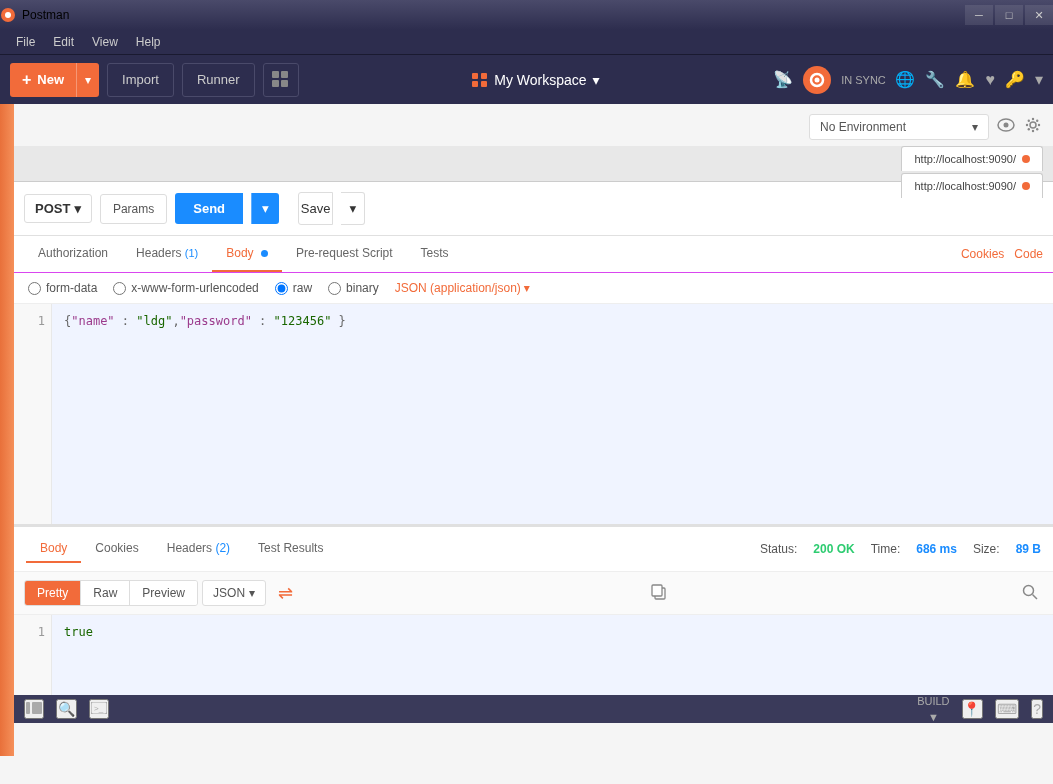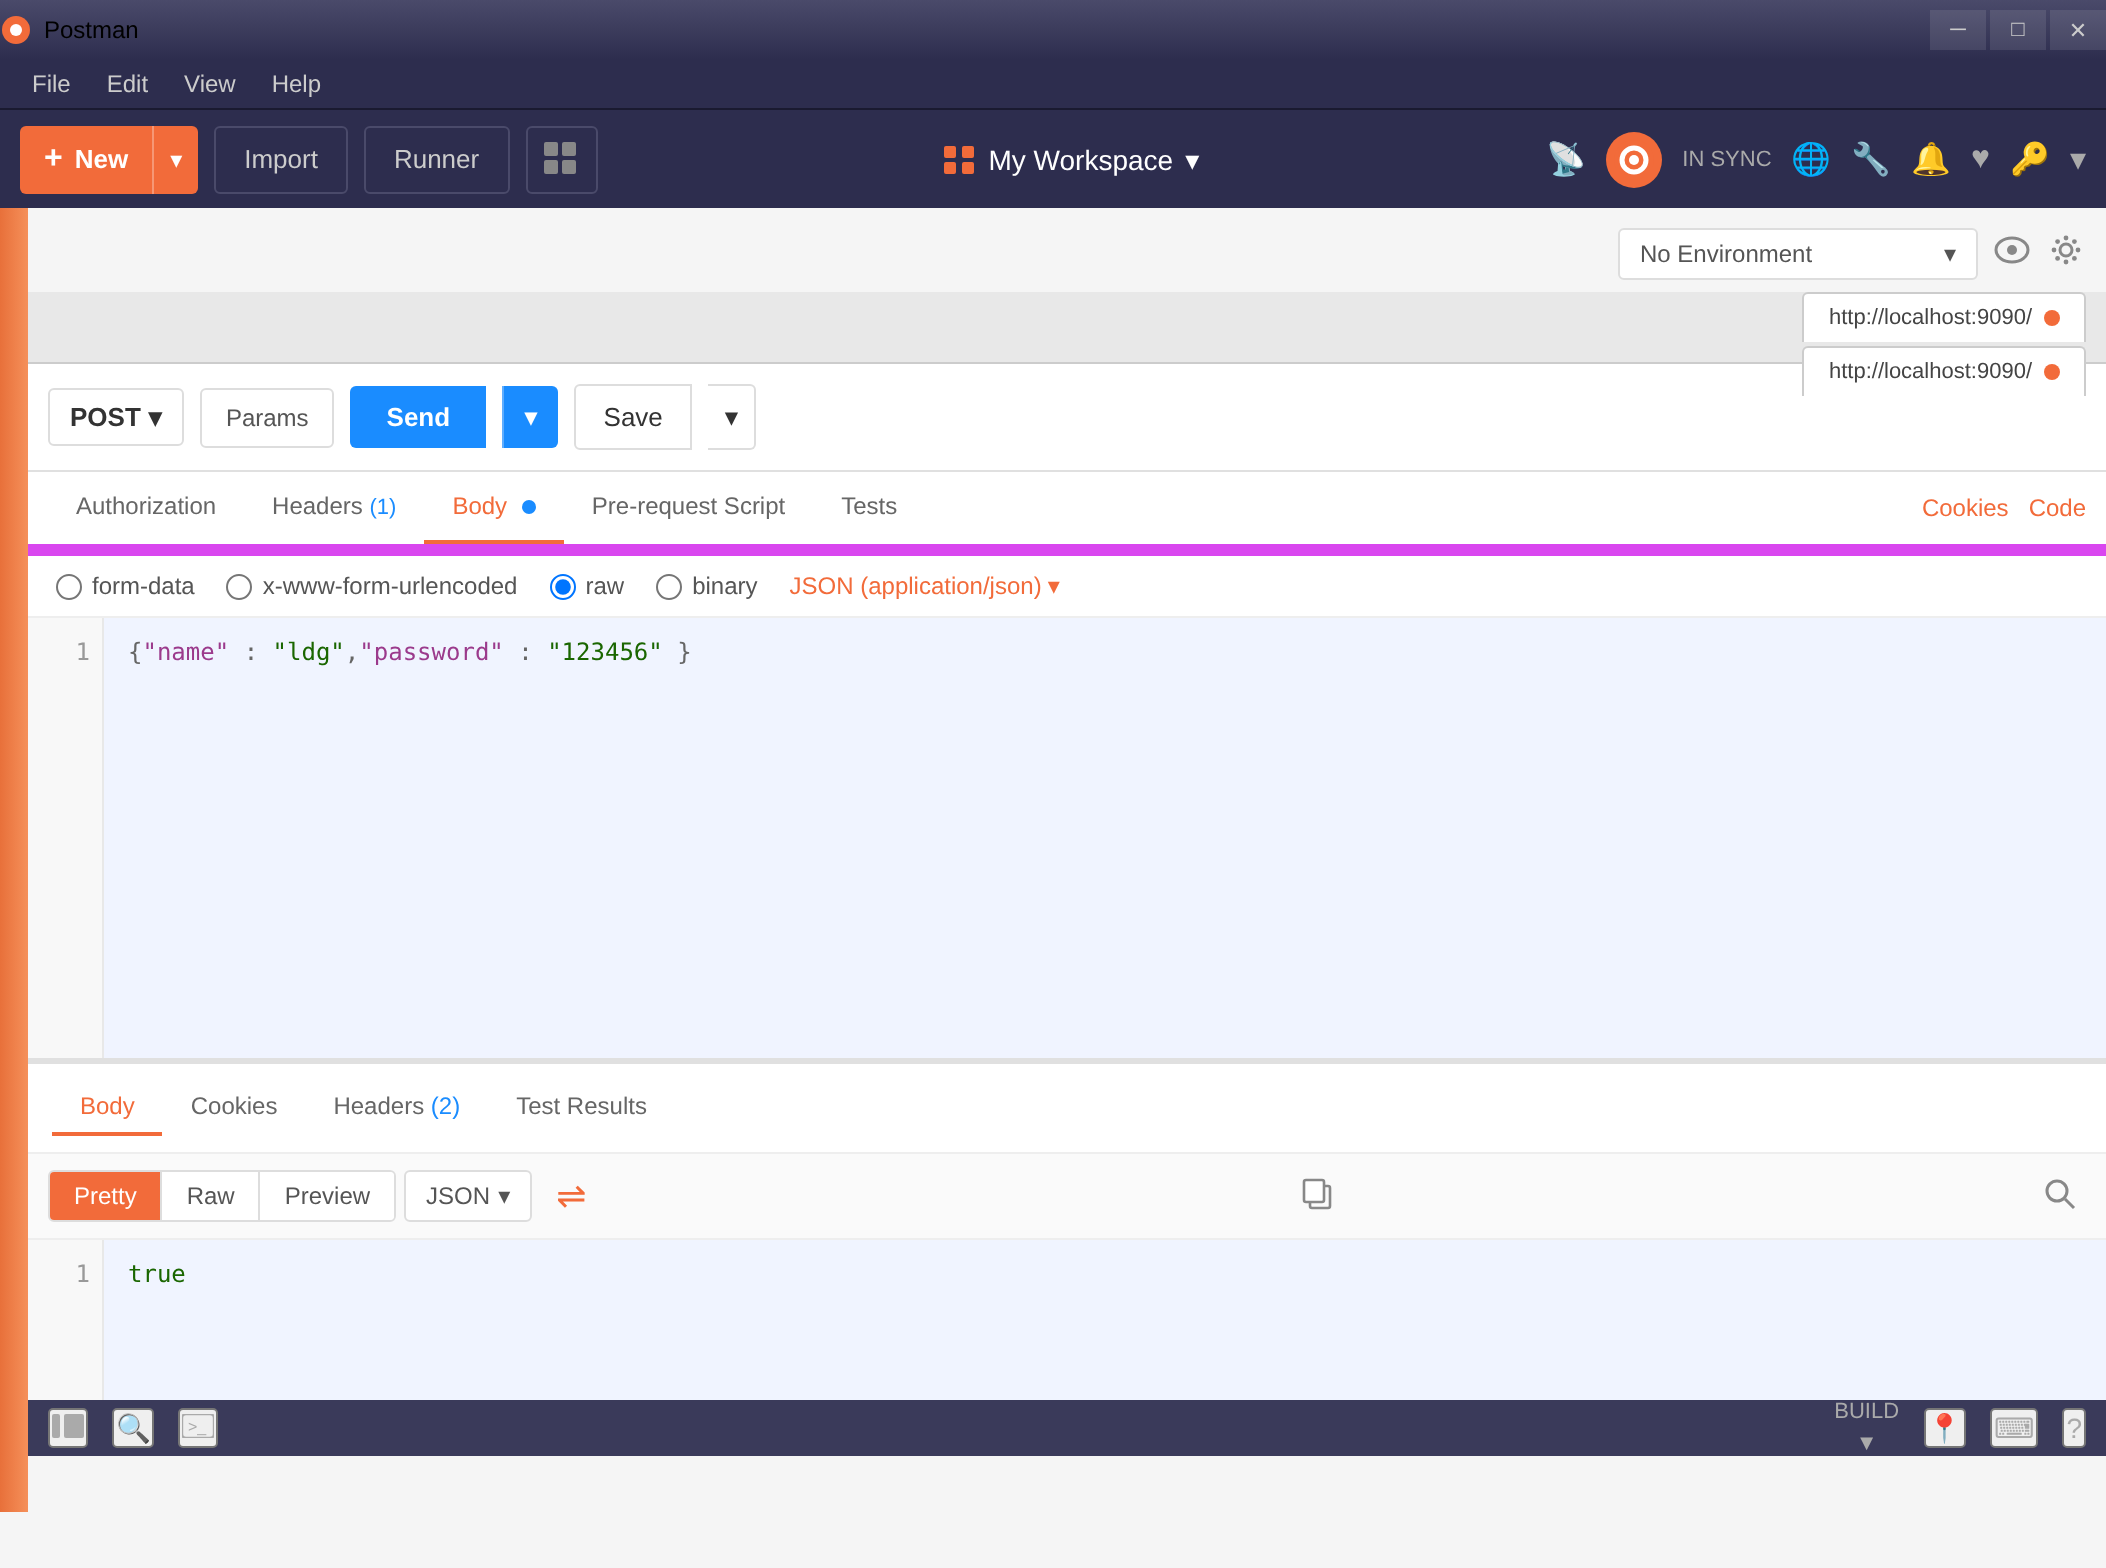--- a/index.html
+++ b/index.html
@@ -237,42 +237,43 @@
       border-left: 1px solid rgba(255,255,255,0.3);
       color: white;
       padding: 8px 10px;
       border-radius: 0 3px 3px 0;
       cursor: pointer;
     }
     .save-btn {
       background: white;
       border: 1px solid #ddd;
       color: #333;
-      padding: 8px 14px;
+      padding: 8px 2px;
       font-size: 13px;
       border-radius: 3px 0 0 3px;
       cursor: pointer;
+      margin-left: 11px;
     }
     .save-dropdown {
       background: white;
       border: 1px solid #ddd;
       border-left: none;
       color: #333;
       padding: 8px 8px;
       border-radius: 0 3px 3px 0;
       cursor: pointer;
     }
 
     
     .req-tabs {
       background: white;
       display: flex;
       align-items: center;
       padding: 0 10px;
-      border-bottom: 6px solid #d946ef;
+      border-bottom: 1px solid #d946ef;
     }
     .req-tab {
       padding: 10px 14px;
       font-size: 12px;
       color: #666;
       cursor: pointer;
       border-bottom: 2px solid transparent;
     }
     .req-tab.active {
       color: #f26b3a;
@@ -731,20 +732,28 @@
     <div class="response-header">
       <div class="response-tabs">
         <div class="resp-tab active">Body</div>
         <div class="resp-tab">Cookies</div>
         <div class="resp-tab">
           <span>Headers</span>
           <span class="tab-badge">(2)</span>
         </div>
         <div class="resp-tab">Test Results</div>
       </div>
+      <div class="response-status">
+        <span>Status:</span>
+        <span class="status-ok">200 OK</span>
+        <span>Time:</span>
+        <span class="status-val">686 ms</span>
+        <span>Size:</span>
+        <span class="status-val">89 B</span>
+      </div>
     </div>
 
     <div class="resp-toolbar">
       <div class="resp-btn-group">
         <button class="resp-btn active">Pretty</button>
         <button class="resp-btn">Raw</button>
         <button class="resp-btn">Preview</button>
       </div>
       <div class="json-select-resp">
         <span>JSON</span>

